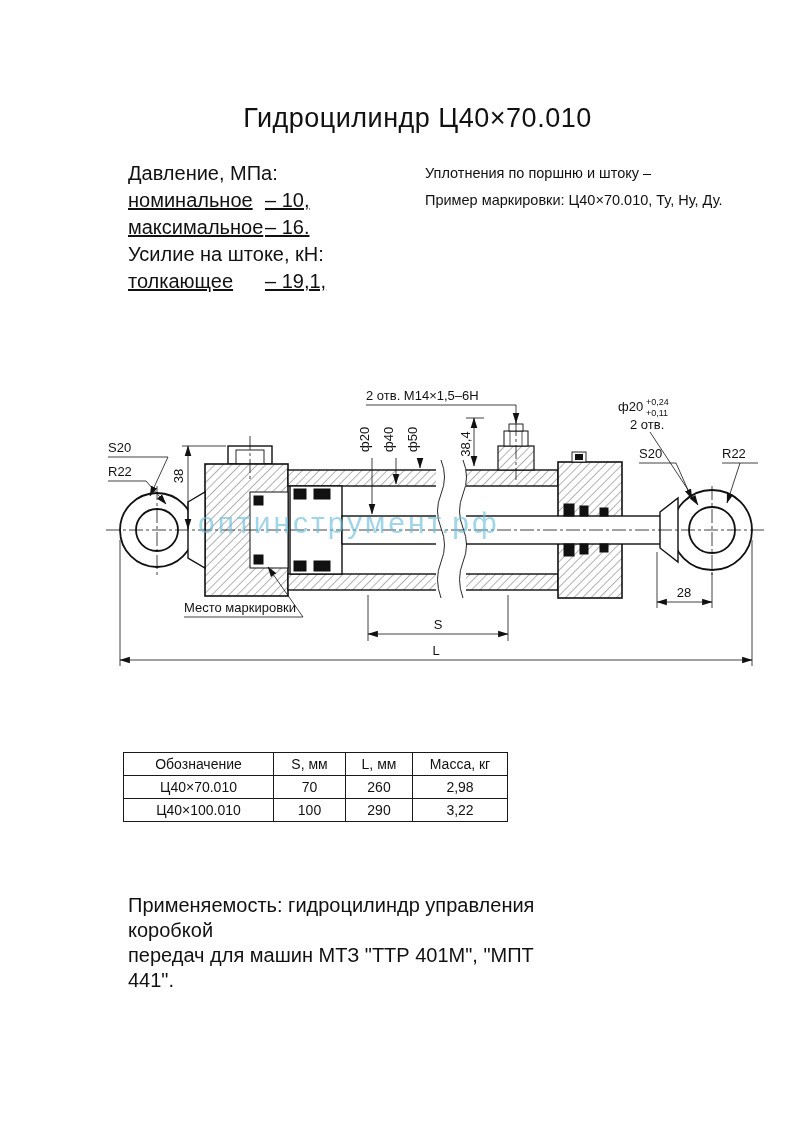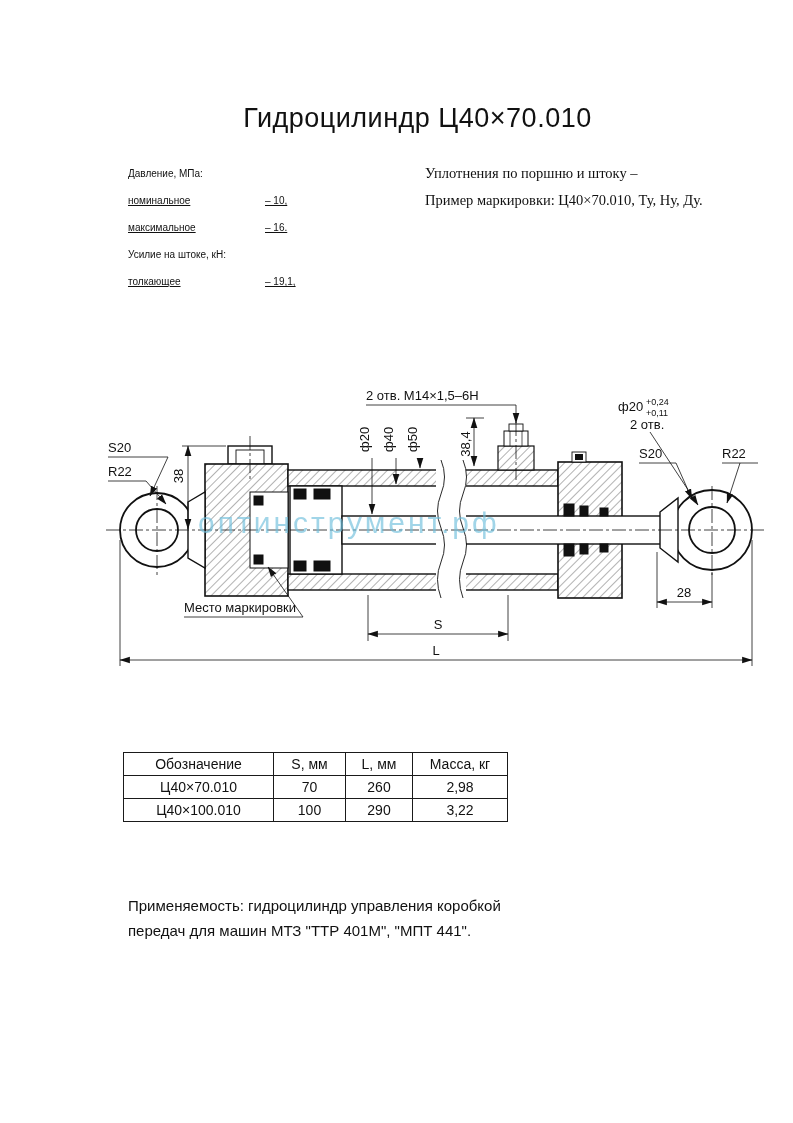--- a/index.html
+++ b/index.html
@@ -5,38 +5,38 @@
   * { margin:0; padding:0; box-sizing:border-box; }
   html,body { background:#ffffff; }
   .page {
     position:relative; width:793px; height:1123px; background:#fff;
     font-family:"Liberation Sans", sans-serif; color:#111; overflow:hidden;
   }
   .title {
     position:absolute; top:103px; left:0; width:100%; text-align:center;
     font-size:27px; font-weight:normal; letter-spacing:0.5px;margin-left:21px;
   }
-  .specs { position:absolute; left:128px; top:160px; width:290px; font-size:10px; line-height:27px; }
+  .specs { position:absolute; left:128px; top:160px; width:290px; font-size:20px; line-height:27px; }
   .spec-row { display:flex;text-decoration:underline; }
   .spec-row .lbl { width:137px; }
-  .notes { position:absolute; left:425px; top:160px; width:310px; font-size:14.5px; line-height:27px;font-family:Liberation Serif, serif; }
+  .notes { position:absolute; left:425px; top:160px; width:310px; font-size:14.5px; line-height:27px; }
   .drawing { position:absolute; left:0; top:0; }
   .watermark {
     position:absolute; left:198px; top:506px; width:440px; z-index:5;
     font-size:30px; letter-spacing:3px; color:rgba(110,190,220,0.65); white-space:nowrap;
   }
   .spec-table {
     position:absolute; left:123px; top:752px; border-collapse:collapse;
     font-size:14px; z-index:2;border-radius:19px;
   }
   .spec-table th, .spec-table td {
     border:1px solid #1a1a1a; text-align:center; font-weight:normal;
     height:23px; padding:0 4px;
   }
-  .footer { position:absolute; left:128px; top:893px; font-size:15px; line-height:25px; width:420px; }
+  .footer { position:absolute; left:128px; top:893px; font-size:20px; line-height:25px; width:420px; }
   svg text { font-family:"Liberation Sans", sans-serif; fill:#111; }
 </style>
 </head>
 <body>
 
 <div class="page">
 
   <h1 class="title">Гидроцилиндр Ц40×70.010</h1>
 
   <div class="specs">

